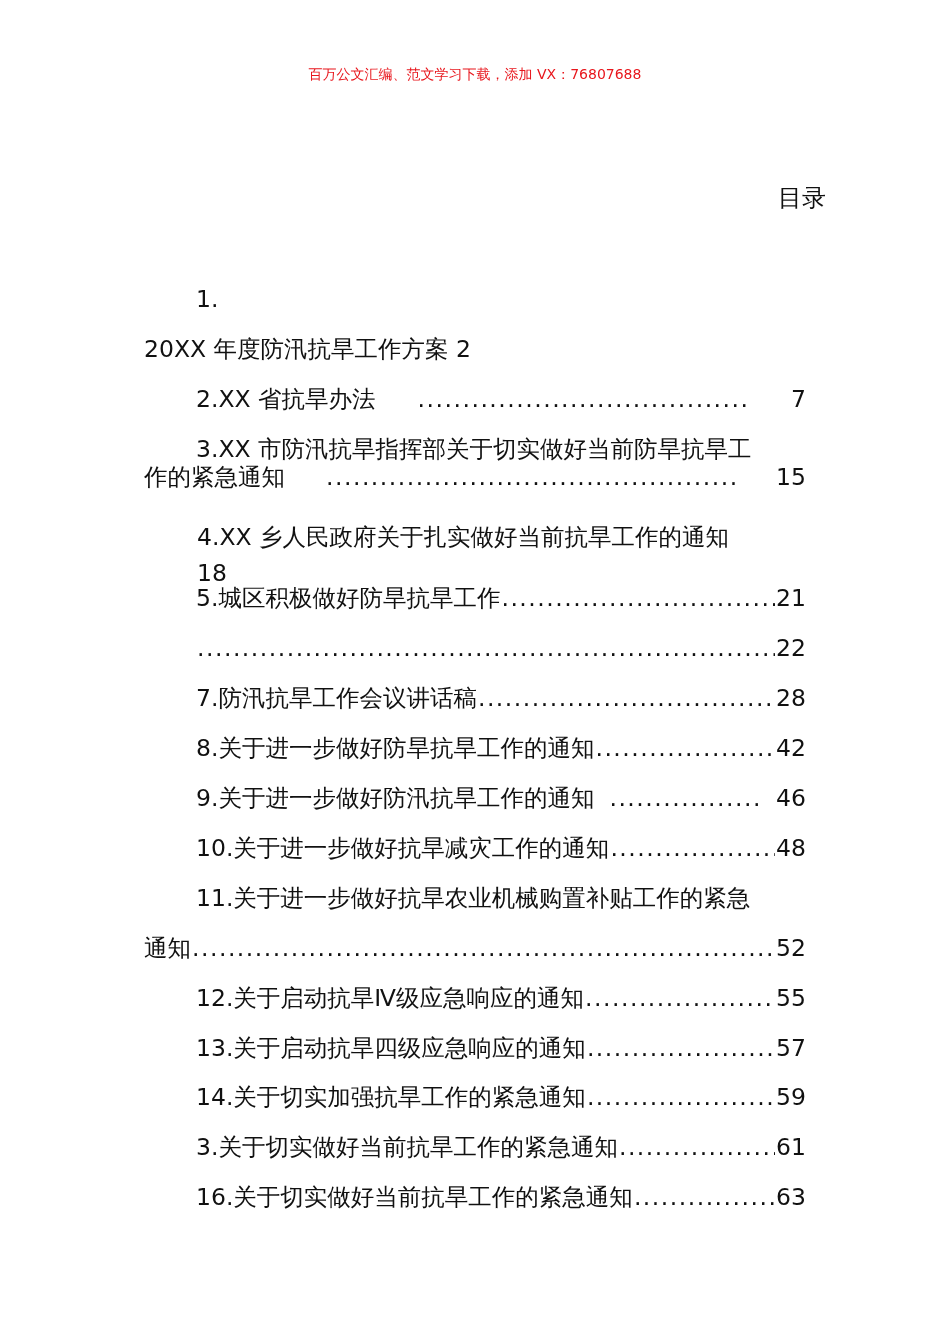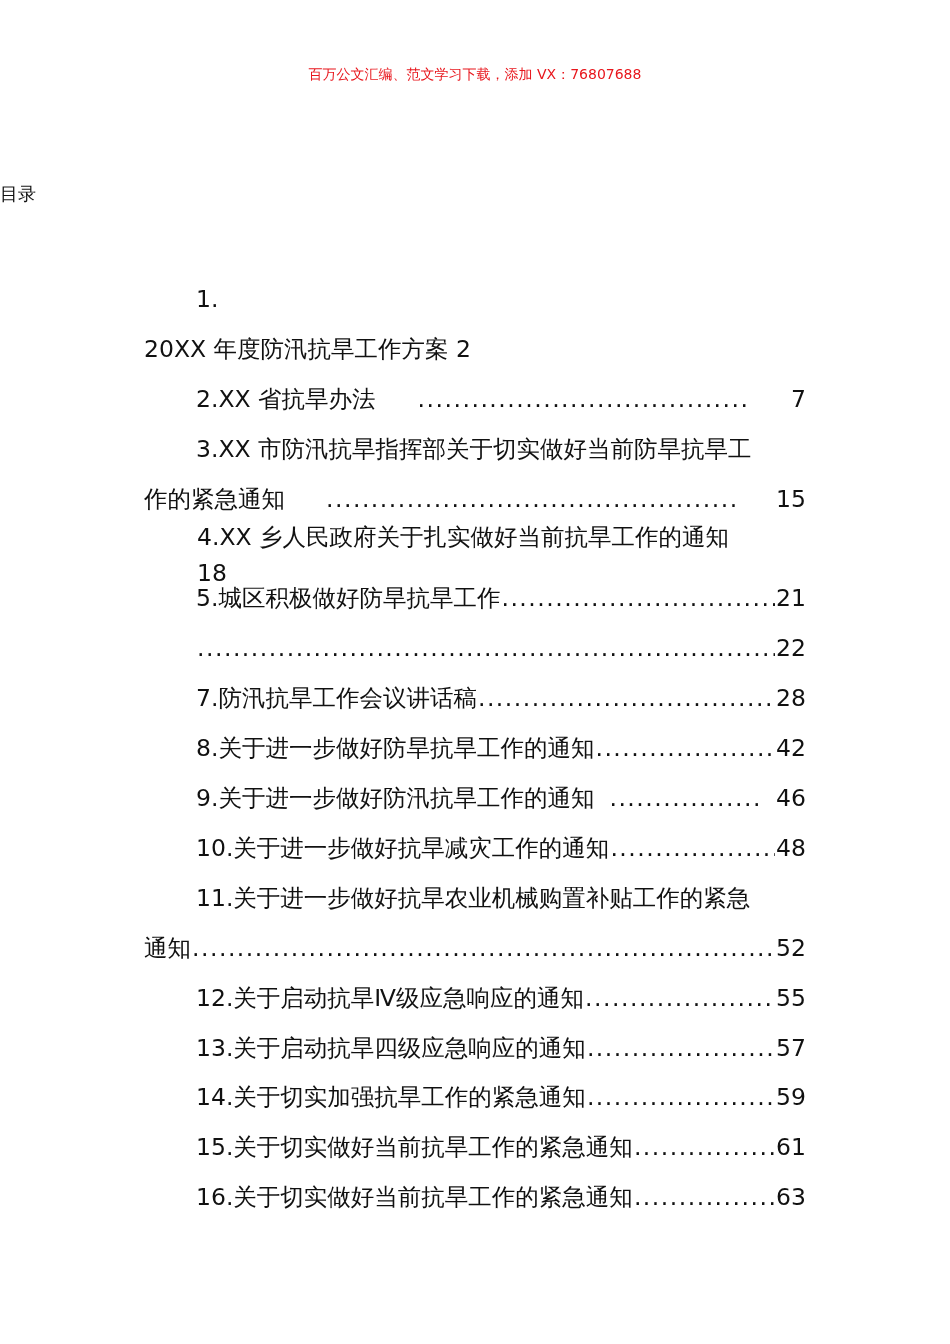--- a/index.html
+++ b/index.html
@@ -5,22 +5,22 @@
   html, body { margin: 0; padding: 0; background: #ffffff; }
   body {
     width: 950px; height: 1344px; position: relative; overflow: hidden;
     font-family: "DejaVu Sans", sans-serif; color: #111111;
   }
   .header {
     position: absolute; top: 66px; left: 0; width: 950px; text-align: center;
     font-size: 14px; color: #e8161c; letter-spacing: 0px;
   }
   .title {
-    position: absolute; top: 182px; left: 0; width: 826px; text-align: left;
-    font-size: 18px; color: #111;
+    position: absolute; top: 182px; left: 0; width: 826px; text-align: right;
+    font-size: 24px; color: #111;
   }
   .toc { position: absolute; left: 144px; width: 662px; top: 0; }
   .line {
     position: absolute; left: 0; width: 662px; height: 36px;
     font-size: 23.5px; line-height: 36px; white-space: nowrap;
     display: flex; align-items: baseline;
   }
   .line.indent { padding-left: 52px; width: 610px; }
   .line .text { flex: 0 0 auto; }
   .line .leader {
@@ -47,21 +47,21 @@
       <span class="text">20XX 年度防汛抗旱工作方案 2</span>
     </div>
     <div class="line indent" style="top: 380.8px; gap: 41px;">
       <span class="text">2.XX 省抗旱办法</span>
       <span class="leader"></span>
       <span class="page">7</span>
     </div>
     <div class="line indent noleader" style="top: 430.7px;">
       <span class="text">3.XX 市防汛抗旱指挥部关于切实做好当前防旱抗旱工</span>
     </div>
-    <div class="line" style="top: 481px; gap: 40px;">
+    <div class="line" style="top: 459px; gap: 40px;">
       <span class="text">作的紧急通知</span>
       <span class="leader"></span>
       <span class="page">15</span>
     </div>
     <div class="line indent noleader" style="top: 519px; flex-direction: column;">
       <span class="text">4.XX 乡人民政府关于扎实做好当前抗旱工作的通知</span>
       <span class="leader" style="flex: 1 1 auto; visibility: hidden; display: block;"></span>
       <span class="page">18</span>
     </div>
     <div class="line indent" style="top: 580.4px; justify-content: flex-end;">
@@ -110,21 +110,21 @@
       <span class="text">13.关于启动抗旱四级应急响应的通知</span>
       <span class="leader"></span>
       <span class="page">57</span>
     </div>
     <div class="line indent" style="top: 1079.4px; text-align: center;">
       <span class="text">14.关于切实加强抗旱工作的紧急通知</span>
       <span class="leader"></span>
       <span class="page">59</span>
     </div>
     <div class="line indent" style="top: 1129.3px;">
-      <span class="text">15.关于切实做好当前抗旱工作的紧急通知</span>
+      <span class="text">3.关于切实做好当前抗旱工作的紧急通知</span>
       <span class="leader"></span>
       <span class="page">61</span>
     </div>
     <div class="line indent" style="top: 1179.2px;">
       <span class="text">16.关于切实做好当前抗旱工作的紧急通知</span>
       <span class="leader"></span>
       <span class="page">63</span>
     </div>
   </div>
 

